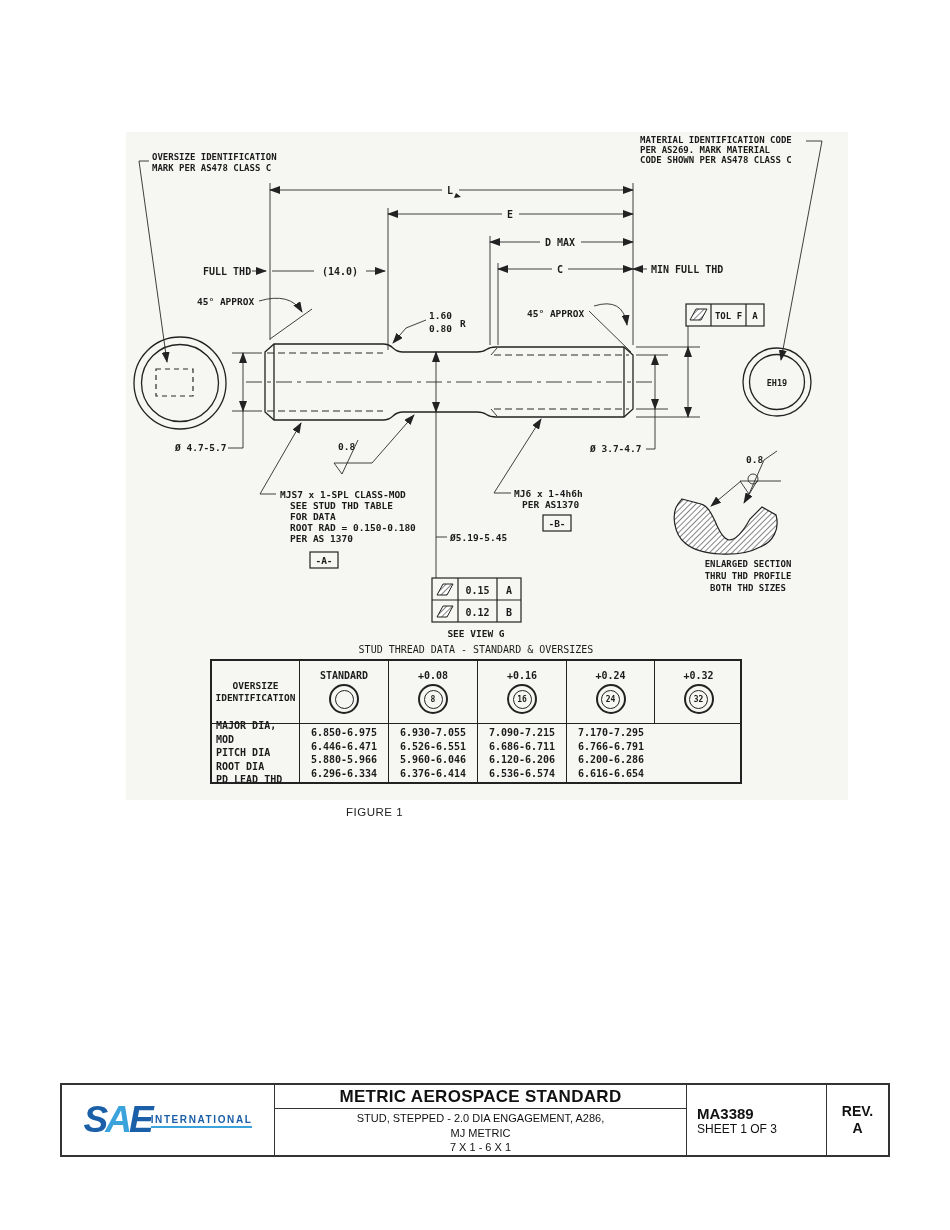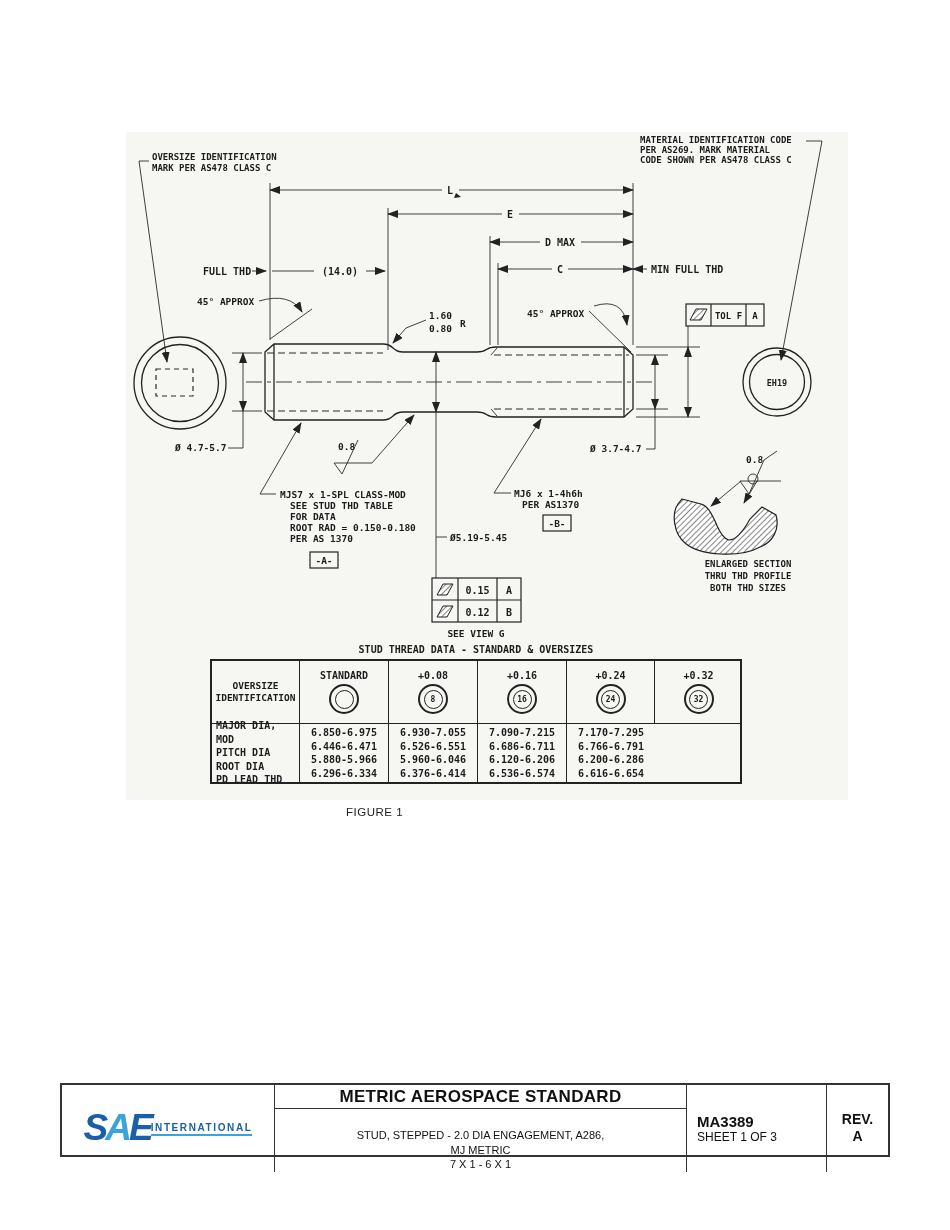--- a/index.html
+++ b/index.html
@@ -8,41 +8,41 @@
   .mono{font-family:"DejaVu Sans Mono",monospace;font-weight:bold;fill:#1c1c1c;}
   .t9{font-size:9px;}  .t95{font-size:9.5px;} .t10{font-size:10px;} .t85{font-size:8.5px;}
   .p{fill:none;stroke:#222;stroke-width:1.3;}
   .d{fill:none;stroke:#2a2a2a;stroke-width:0.9;}
   .dash{fill:none;stroke:#2a2a2a;stroke-width:1.1;stroke-dasharray:7 4;}
   .cl{fill:none;stroke:#2a2a2a;stroke-width:0.9;stroke-dasharray:16 5 4 5;}
   .box{fill:none;stroke:#222;stroke-width:1.2;}
 
   
   .thread-table{position:absolute;left:210px;top:644px;width:532px;}
-  .tt-title{text-align:center;font-family:"DejaVu Sans Mono",monospace;font-weight:bold;font-size:10px;color:#1c1c1c;margin-bottom:4px;}
+  .tt-title{text-align:center;font-family:"DejaVu Sans Mono",monospace;font-weight:normal;font-size:10px;color:#1c1c1c;margin-bottom:4px;}
   .tt-grid{display:grid;grid-template-columns:88px 89px 89px 89px 88px 87px;border:2px solid #222;background:transparent;}
   .tt-cell{border-right:1.5px solid #222;border-bottom:1.5px solid #222;display:flex;flex-direction:column;align-items:center;justify-content:center;font-family:"DejaVu Sans Mono",monospace;font-weight:bold;color:#1c1c1c;}
   .tt-cell.last{border-right:none;text-align:right;}
   .tt-cell.body{border-bottom:none;justify-content:center;}
   .tt-head{height:62px;font-size:9.5px;}
   .tt-idhead{font-size:9.5px;line-height:12px;text-align:center;}
   .tt-collabel{font-size:10px;margin-bottom:3px;}
   .mark-outer{width:26px;height:26px;border:2px solid #222;border-radius:50%;display:flex;align-items:center;justify-content:center;}
   .mark-inner{width:17px;height:17px;border:1.7px solid #222;border-radius:50%;display:flex;align-items:center;justify-content:center;font-size:8px;}
   .tt-body{height:58px;font-size:10px;line-height:13.5px;}
   .tt-rowlabels{align-items:flex-start;padding-left:4px;}
   .tt-vals{text-align:center;}
 
   .fig-caption{position:absolute;left:346px;top:806px;width:300px;font-size:11.5px;letter-spacing:0.5px;color:#222;}
 
   
   .title-block{position:absolute;left:60px;top:1083px;width:830px;height:74px;border:2px solid #333;display:grid;grid-template-columns:213px 412px 140px 61px;box-sizing:border-box;background:#fff;}
   .tb-cell{border-right:1.8px solid #333;display:flex;flex-direction:column;align-items:center;justify-content:center;color:#111;}
   .tb-cell.last{border-right:none;}
-  .tb-main{padding:0;justify-content:flex-start;gap:17px;}
+  .tb-main{padding:0;justify-content:flex-start;}
   .tb-std{width:100%;text-align:center;font-weight:bold;font-size:17px;padding:2px 0 1px;border-bottom:1.5px solid #333;letter-spacing:0.3px;}
   .tb-sub{font-size:11px;line-height:14.5px;text-align:center;padding-top:2px;}
   .tb-doc{align-items:flex-start;padding-left:10px;}
   .tb-docnum{font-weight:bold;font-size:15px;}
   .tb-sheet{font-size:12px;}
   .tb-rev{font-size:14px;font-weight:bold;line-height:17px;}
   
   .sae{display:flex;flex-direction:row;align-items:center;}
   .sae-word{font-size:37px;font-weight:bold;font-style:italic;letter-spacing:-3px;line-height:32px;font-family:"Liberation Sans",sans-serif;}
   .sae-s{color:#1b5fa8;} .sae-a{color:#3aa3dc;} .sae-e{color:#1b5fa8;}

